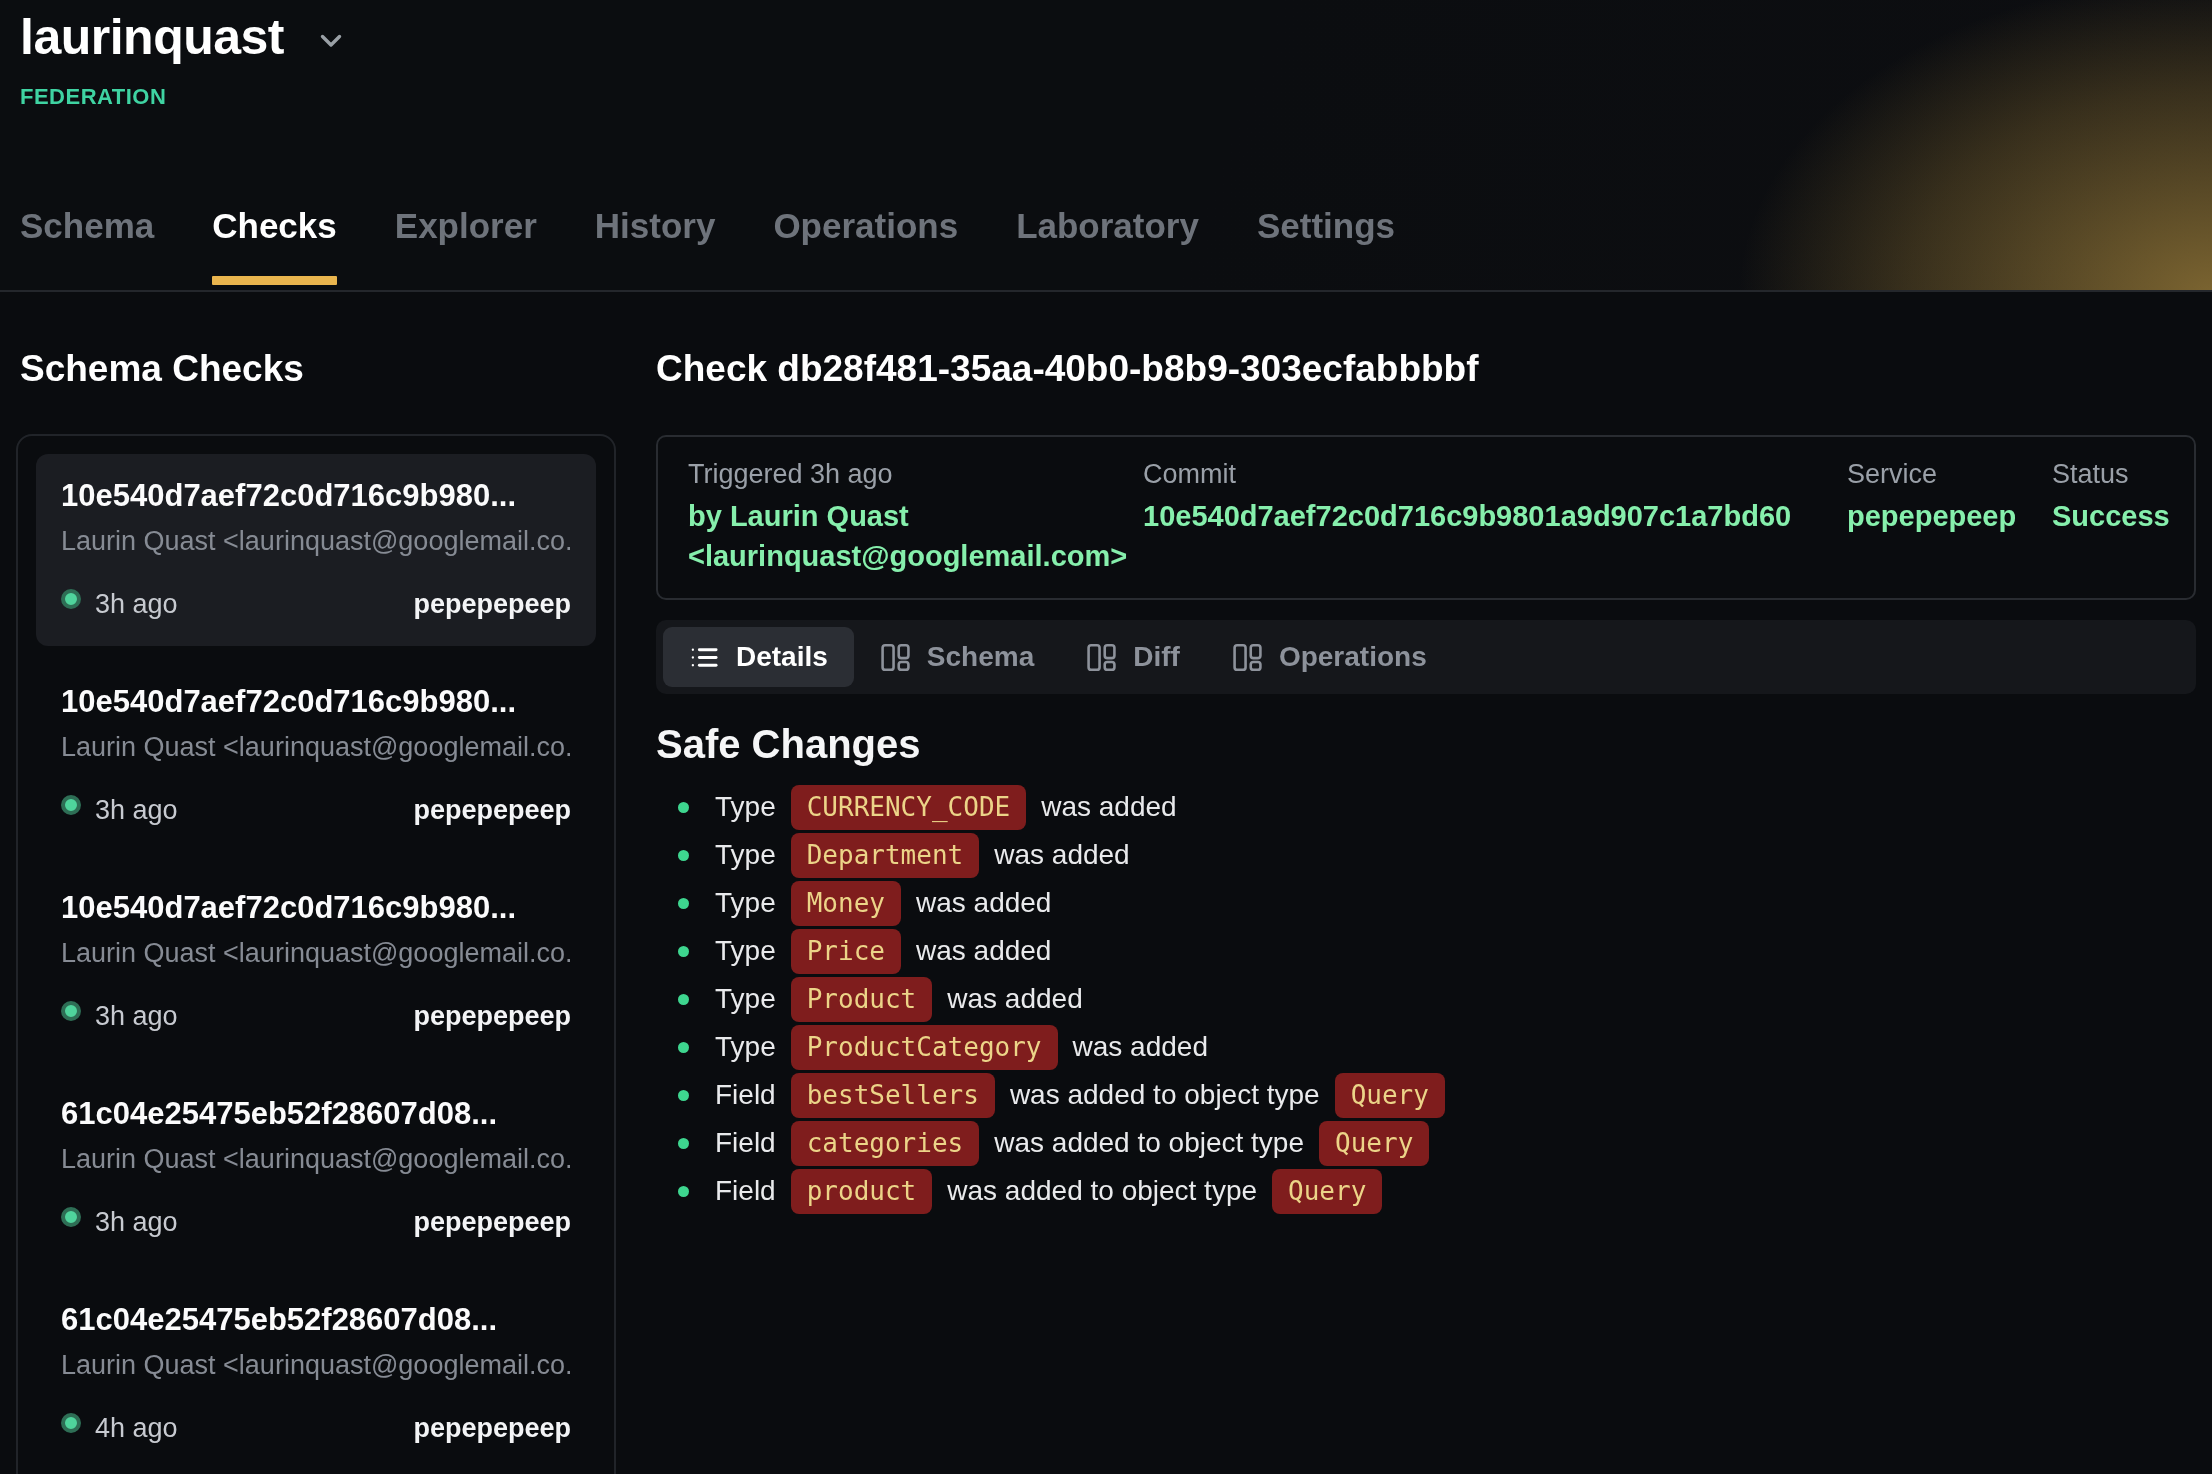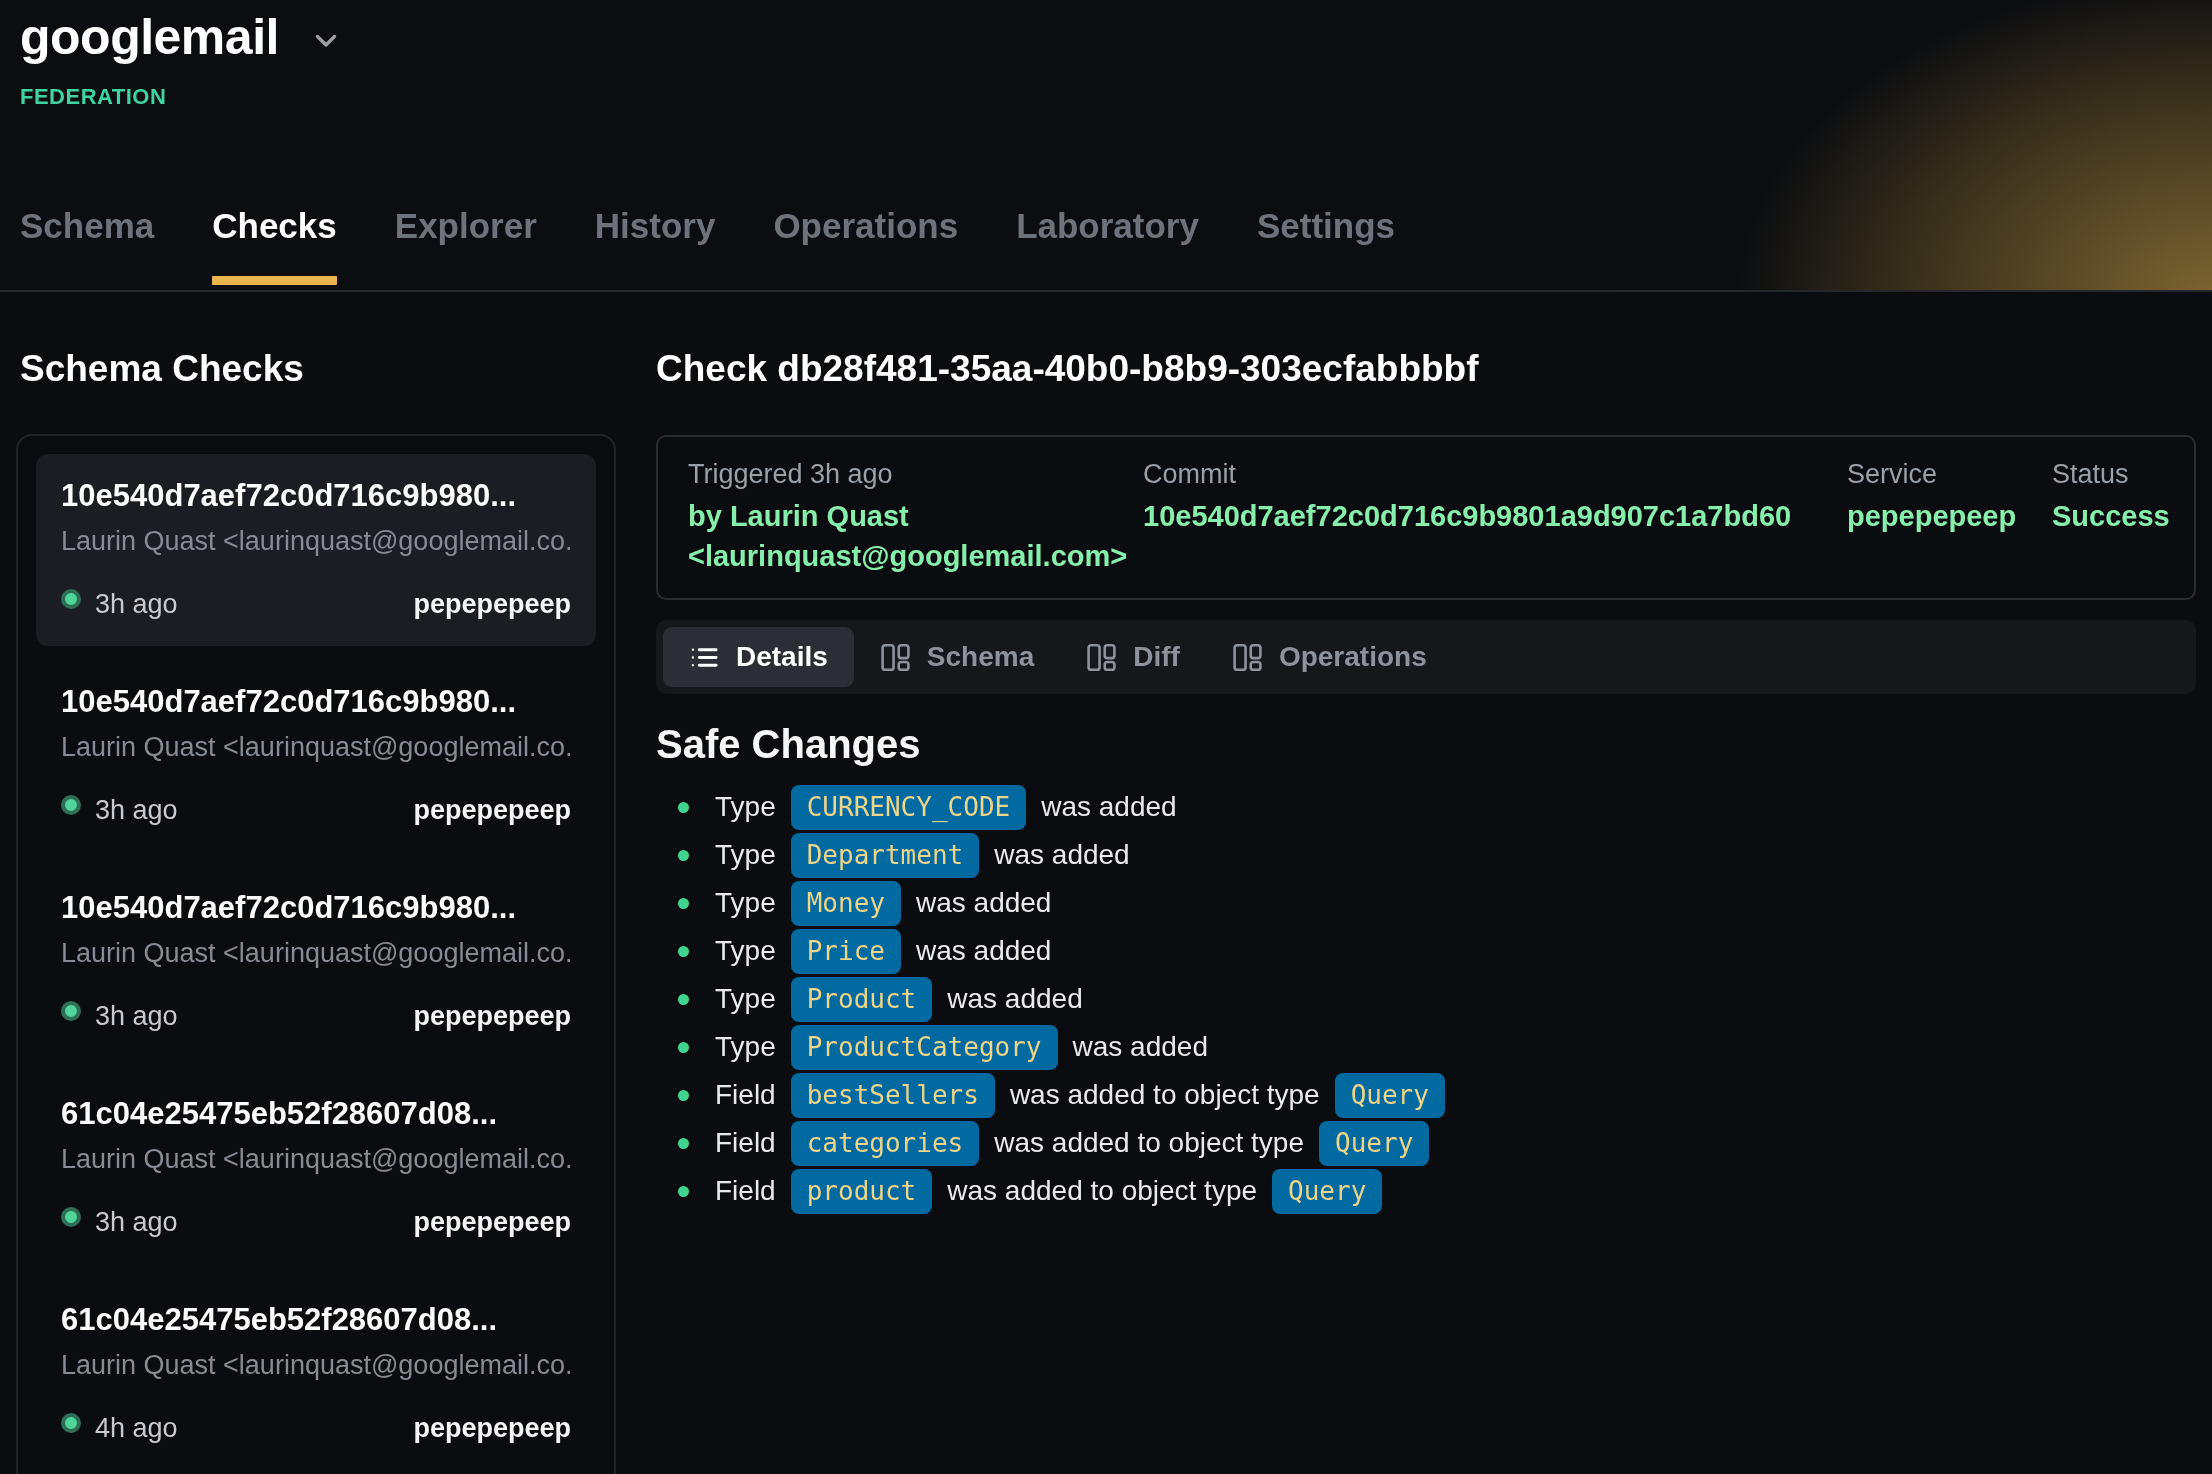--- a/index.html
+++ b/index.html
@@ -136,36 +136,36 @@
     height: 48px;
     font-size: 28px; color: #e9eaec;
   }
   .bullet {
     width: 11px; height: 11px; border-radius: 50%;
     background: #3ed68f;
     margin: 0 26px 0 22px;
     flex: none;
   }
   .code-chip {
-    background: #0369a1;
+    background: #7f1d1d;
     color: #ecd488;
     font-family: "DejaVu Sans Mono", monospace;
     font-size: 26px;
     padding: 7px 16px 8px;
     border-radius: 8px;
     margin: 16px 15px;
     white-space: nowrap;
   }
 </style>
 </head>
 <body>
 
 <div class="header">
   <div class="project-row">
-    <span class="project-name">googlemail</span>
+    <span class="project-name">laurinquast</span>
     <span class="chevron">
       <svg width="34" height="34" viewBox="0 0 24 24" fill="none" stroke="currentColor" stroke-width="2.4" stroke-linecap="round" stroke-linejoin="round">
           <polyline points="6,9.5 12,15.5 18,9.5"></polyline>
         </svg>
     </span>
   </div>
   <div class="badge-federation">FEDERATION</div>
   <nav class="tabs">
       <div class="tab"><span class="label">Schema</span></div>
       <div class="tab active"><span class="label">Checks</span></div>

